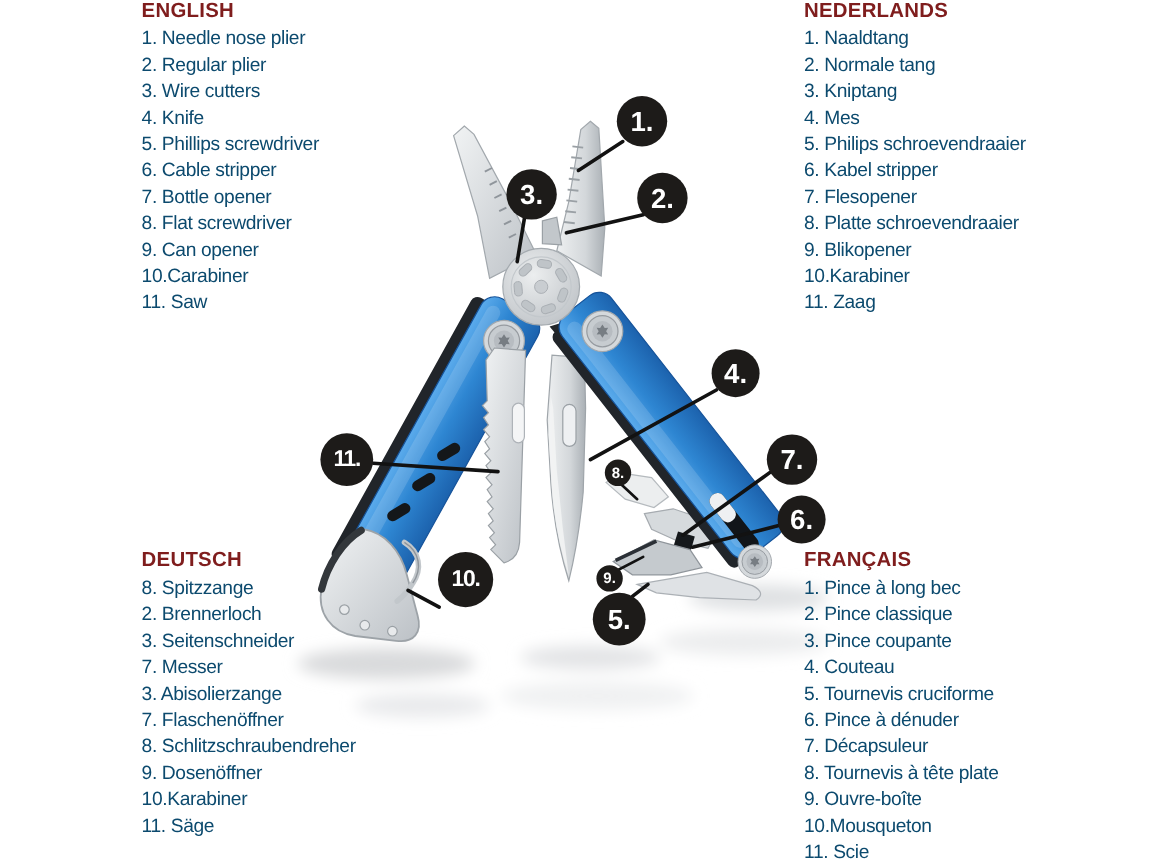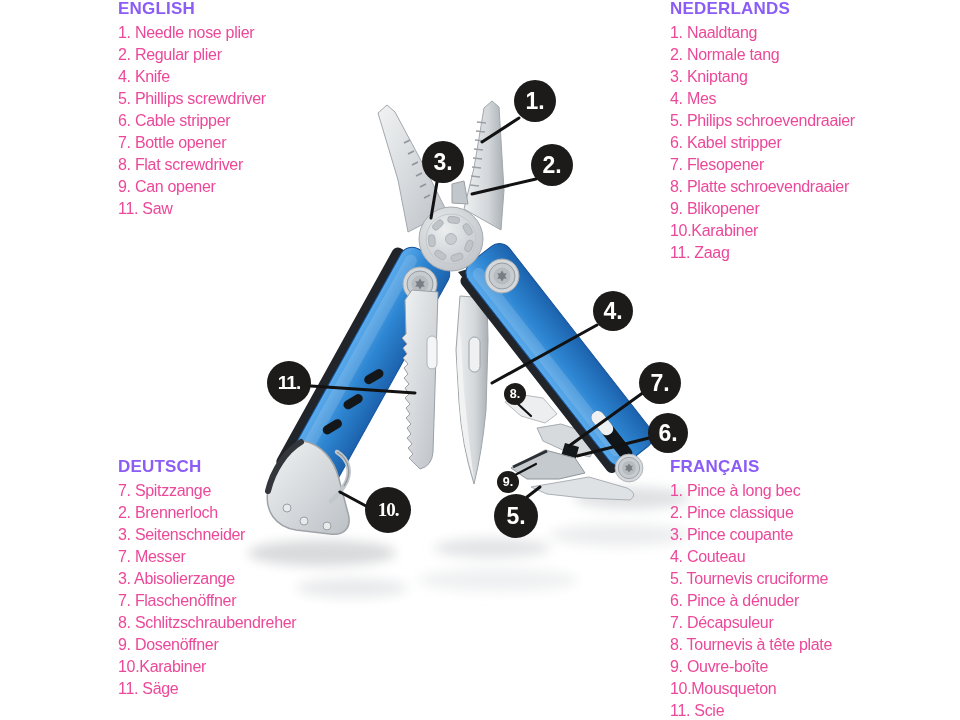--- a/index.html
+++ b/index.html
@@ -4,25 +4,25 @@
 <style>
   html,body{margin:0;padding:0;}
   body{
     width:960px;height:720px;position:relative;overflow:hidden;
     background:#ffffff;
     font-family:"Liberation Sans", sans-serif;
   }
   .lang{position:absolute;width:300px;}
   .lang h2{
     margin:0 0 4px 0;font-size:17px;line-height:19px;font-weight:bold;
-    color:#8b5cf6;letter-spacing:.2px;
+    color:#7f1d1d;letter-spacing:.2px;
   }
   .lang ol{list-style:none;margin:0;padding:0;}
   .lang li{
-    font-size:16px;line-height:22px;color:#ec4899;letter-spacing:-.3px;
+    font-size:16px;line-height:22px;color:#0c4a6e;letter-spacing:-.3px;
     white-space:nowrap;
   }
   #lang-en{left:118px;top:-1px;}
   #lang-nl{left:670px;top:-1px;}
   #lang-de{left:118px;top:457px;}
   #lang-fr{left:670px;top:457px;}
   #stage{position:absolute;left:0;top:0;width:960px;height:720px;}
   .co{
     position:absolute;border-radius:50%;background:#1d1b19;color:#ffffff;
     display:flex;align-items:center;justify-content:center;
@@ -214,38 +214,40 @@
   </div>
 <div class="co co-big" style="left:639px;top:362px;width:42px;height:42px;">
     <span>7.</span>
   </div>
 <div class="co co-sm" style="left:504px;top:383px;width:22px;height:22px;">
     <span>8.</span>
   </div>
 <div class="co co-sm" style="left:497px;top:471px;width:22px;height:22px;">
     <span>9.</span>
   </div>
-<div class="co co-med" style="left:365px;top:487px;width:46px;height:46px;font-family:Liberation Serif, serif;">
+<div class="co co-med" style="left:365px;top:460px;width:46px;height:46px;">
     <span>10.</span>
   </div>
 <div class="co co-med" style="left:267px;top:361px;width:44px;height:44px;">
     <span>11.</span>
   </div>
 
 <div class="lang" id="lang-en">
   <h2>ENGLISH</h2>
   <ol>
     <li>1. Needle nose plier</li>
     <li>2. Regular plier</li>
+    <li>3. Wire cutters</li>
     <li>4. Knife</li>
     <li>5. Phillips screwdriver</li>
     <li>6. Cable stripper</li>
     <li>7. Bottle opener</li>
     <li>8. Flat screwdriver</li>
     <li>9. Can opener</li>
+    <li>10.Carabiner</li>
     <li>11. Saw</li>
   </ol>
 </div>
 
 <div class="lang" id="lang-nl">
   <h2>NEDERLANDS</h2>
   <ol>
     <li>1. Naaldtang</li>
     <li>2. Normale tang</li>
     <li>3. Kniptang</li>
@@ -256,21 +258,21 @@
     <li>8. Platte schroevendraaier</li>
     <li>9. Blikopener</li>
     <li>10.Karabiner</li>
     <li>11. Zaag</li>
   </ol>
 </div>
 
 <div class="lang" id="lang-de">
   <h2>DEUTSCH</h2>
   <ol>
-    <li>7. Spitzzange</li>
+    <li>8. Spitzzange</li>
     <li>2. Brennerloch</li>
     <li>3. Seitenschneider</li>
     <li>7. Messer</li>
     <li>3. Abisolierzange</li>
     <li>7. Flaschenöffner</li>
     <li>8. Schlitzschraubendreher</li>
     <li>9. Dosenöffner</li>
     <li>10.Karabiner</li>
     <li>11. Säge</li>
   </ol>

